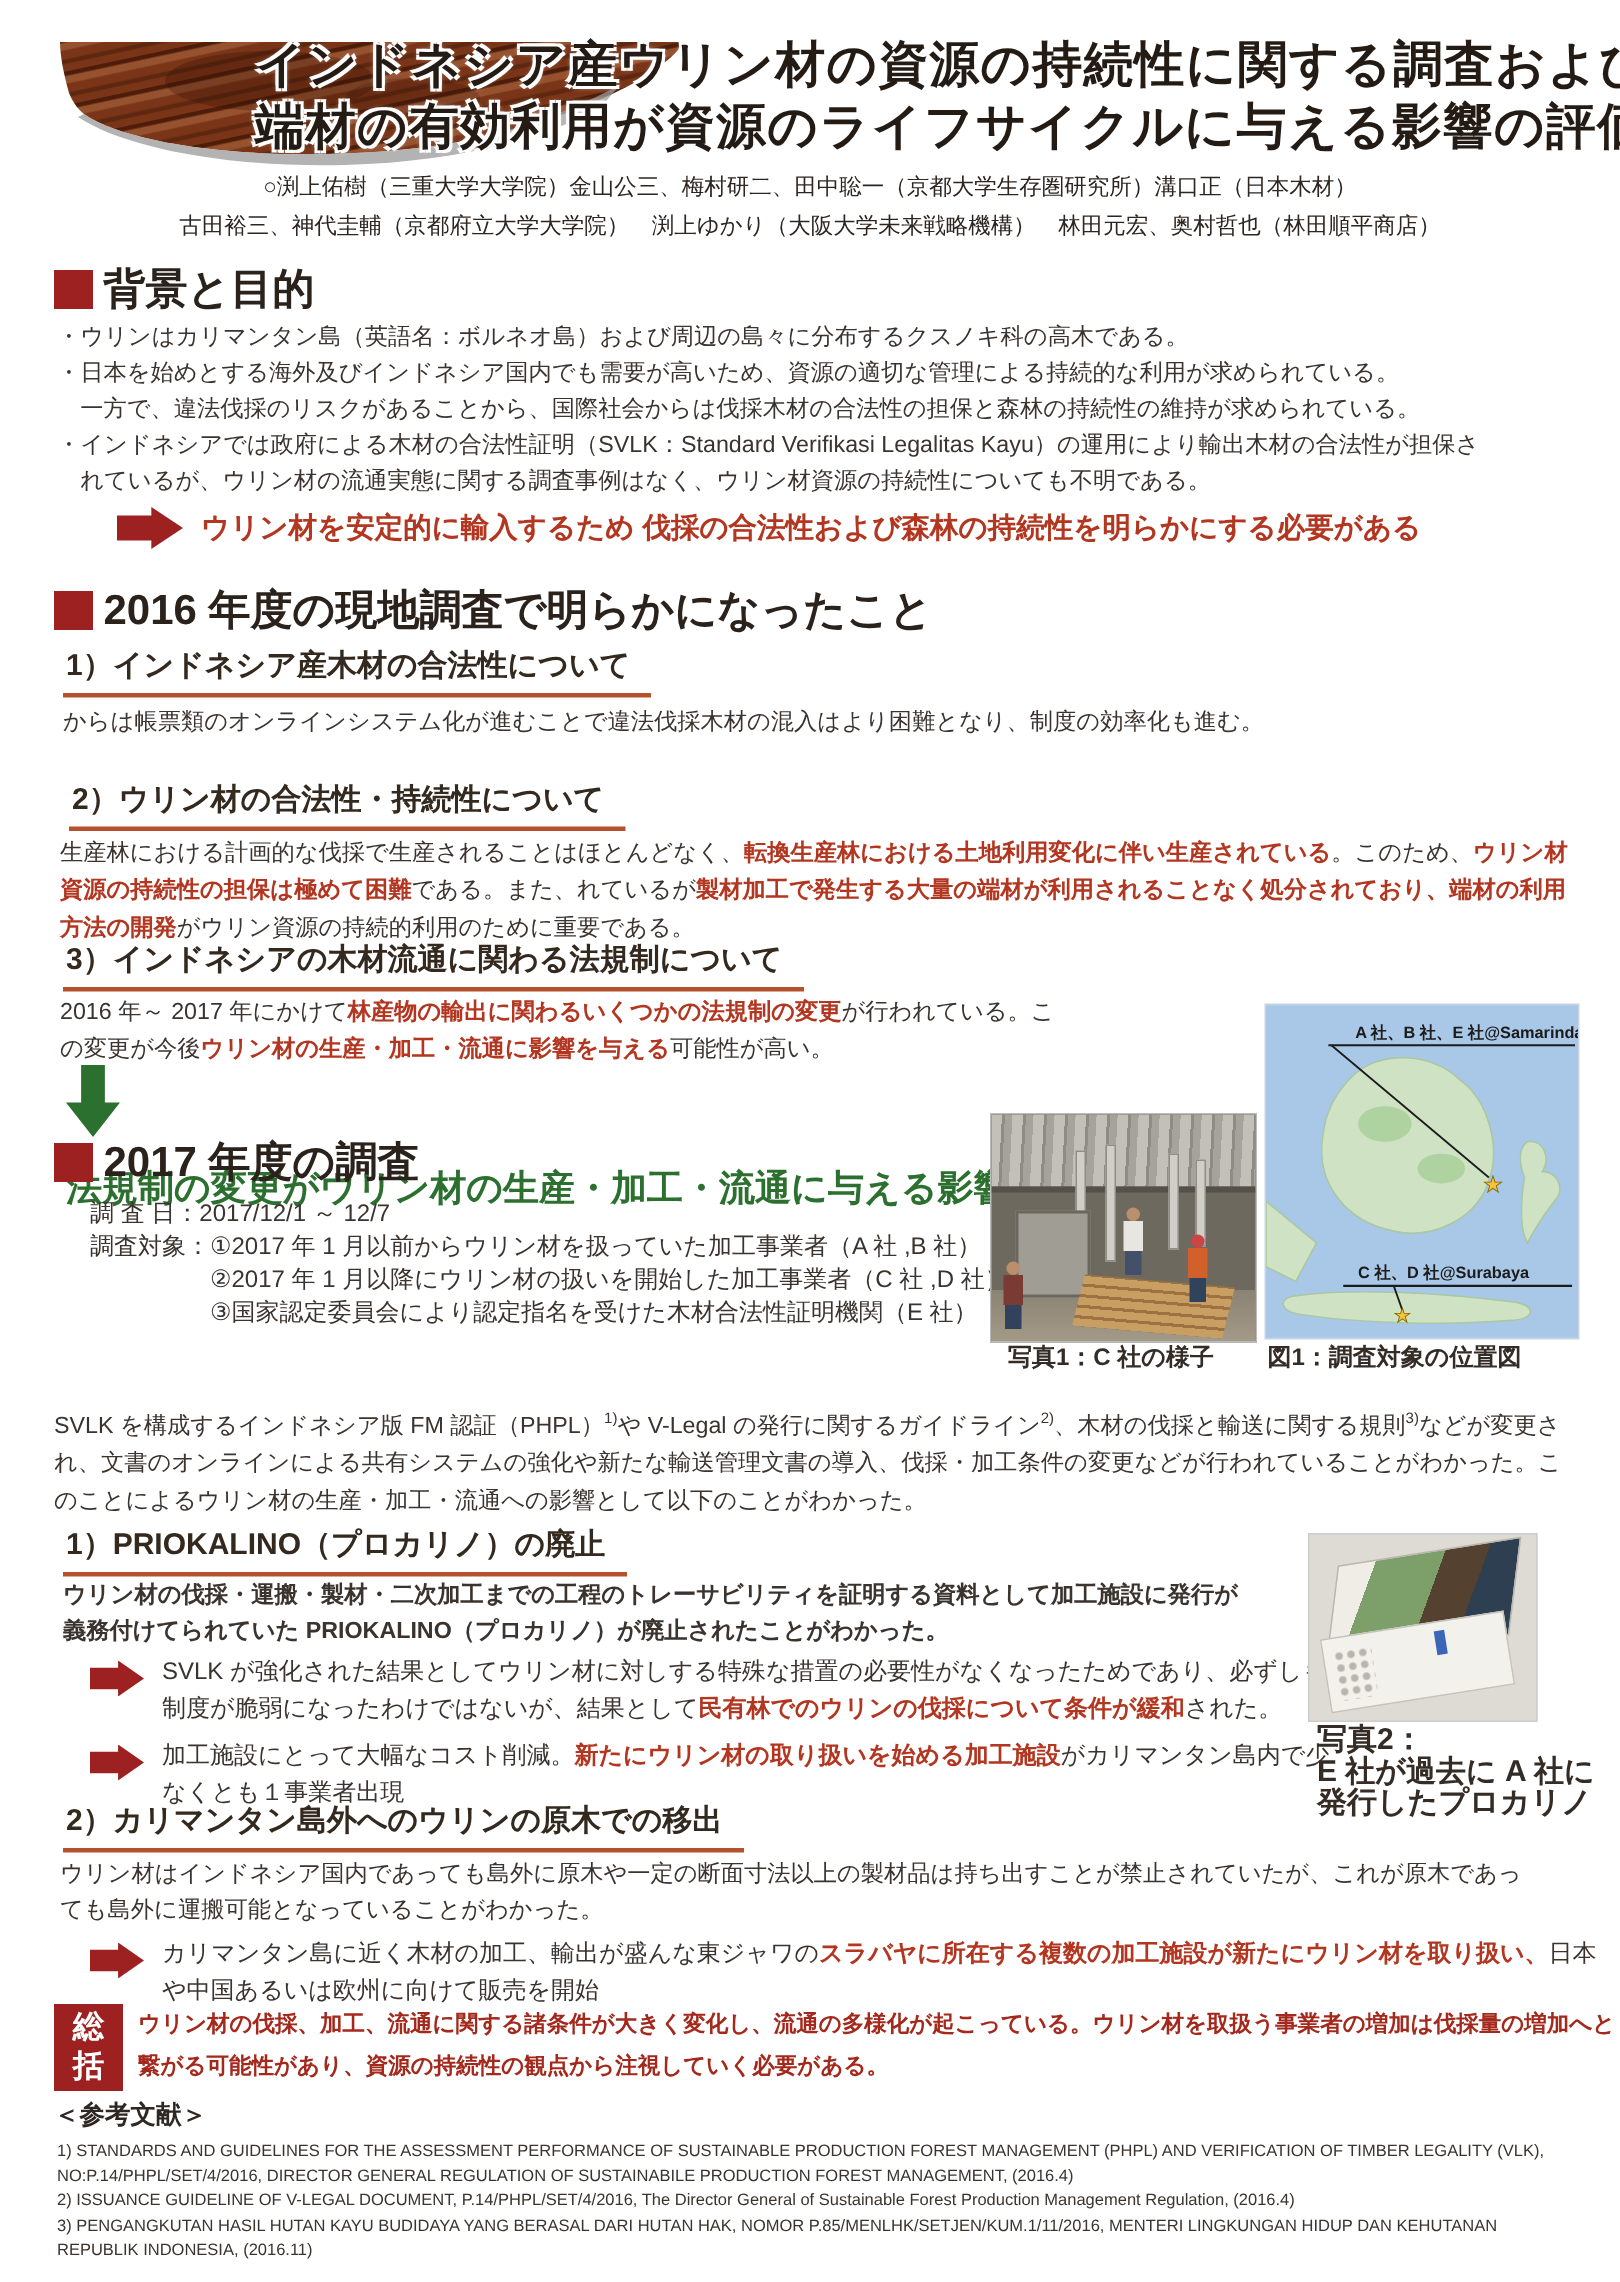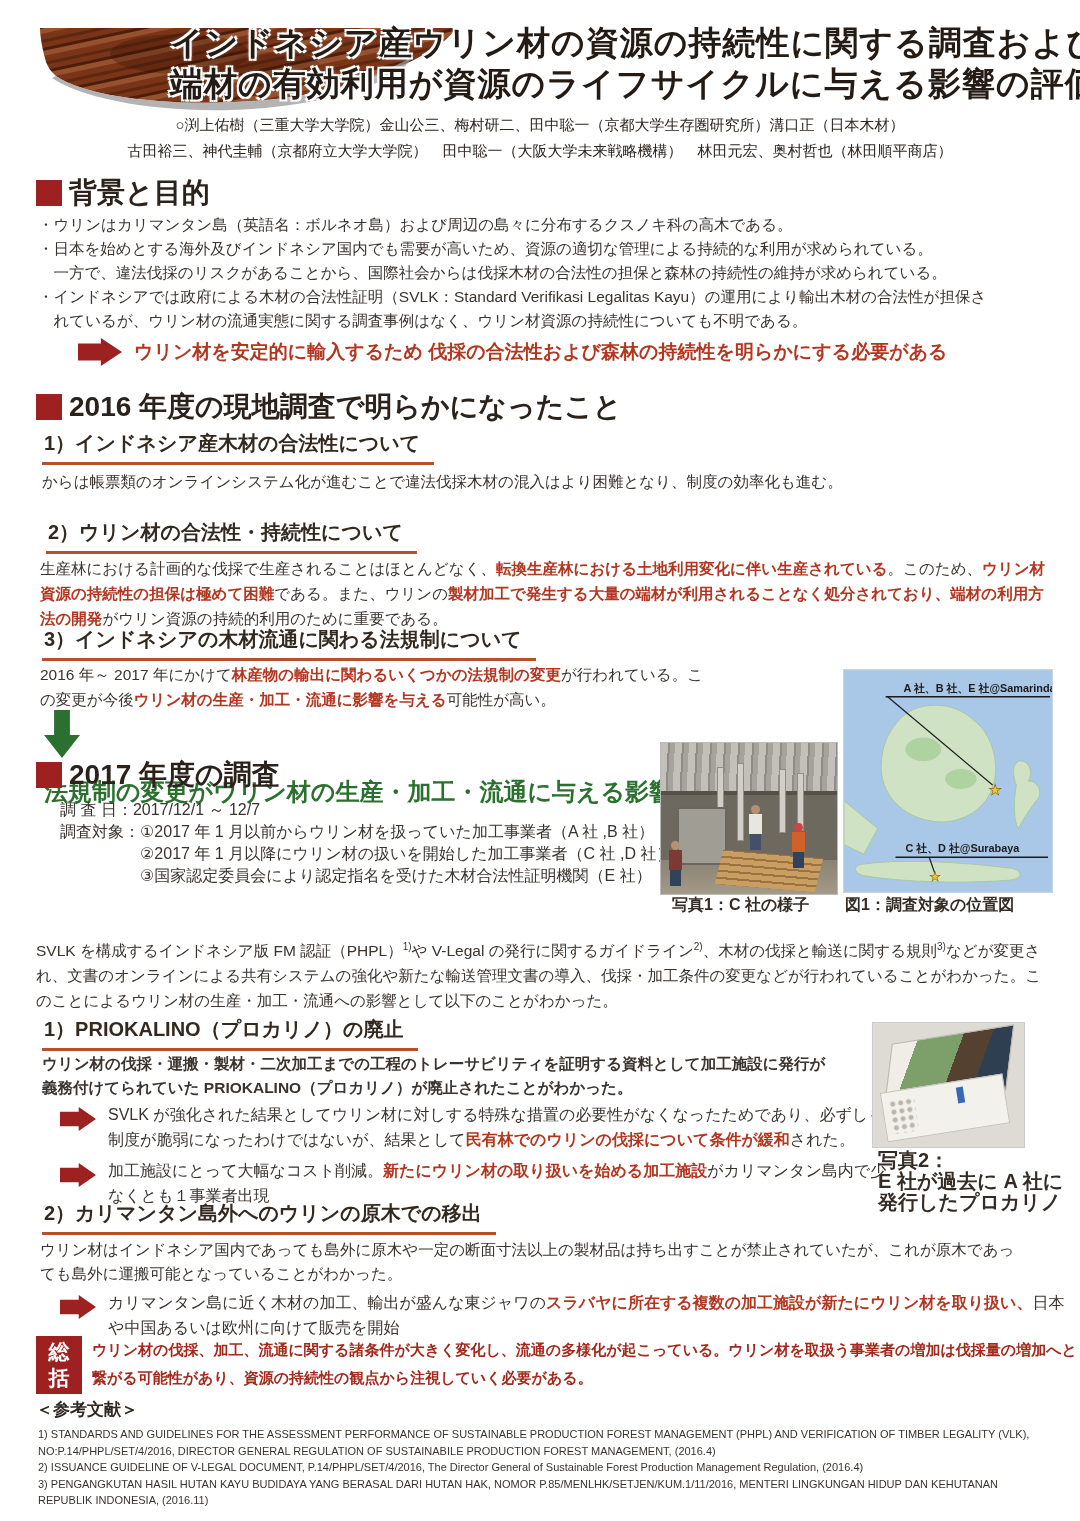--- a/index.html
+++ b/index.html
@@ -101,21 +101,21 @@
       <ellipse cx="235" cy="40" rx="45" ry="14" fill="rgba(45,15,5,0.2)"></ellipse>
     </svg>
   </div>
 
   <div class="abs title" style="left:170px;top:22px;">
     <div>インドネシア産ウリン材の資源の持続性に関する調査および</div>
     <div>端材の有効利用が資源のライフサイクルに与える影響の評価</div>
   </div>
   <div class="abs authors" style="left:0;top:112px;">
     <div>○渕上佑樹（三重大学大学院）金山公三、梅村研二、田中聡一（京都大学生存圏研究所）溝口正（日本木材）</div>
-    <div>古田裕三、神代圭輔（京都府立大学大学院）　田中聡一（大阪大学未来戦略機構）　林田元宏、奥村哲也（林田順平商店）</div>
+    <div>古田裕三、神代圭輔（京都府立大学大学院）　渕上ゆかり（大阪大学未来戦略機構）　林田元宏、奥村哲也（林田順平商店）</div>
   </div>
 
   <div class="abs sec-head" style="left:36px;top:174px;">
     <div class="sec-square"></div>
     <div>背景と目的</div>
   </div>
   <div class="abs body-text" style="left:38px;top:213px;width:1020px;">
     <div class="line">・ウリンはカリマンタン島（英語名：ボルネオ島）および周辺の島々に分布するクスノキ科の高木である。</div>
     <div class="line">・日本を始めとする海外及びインドネシア国内でも需要が高いため、資源の適切な管理による持続的な利用が求められている。</div>
     <div class="line">　一方で、違法伐採のリスクがあることから、国際社会からは伐採木材の合法性の担保と森林の持続性の維持が求められている。</div>
@@ -135,21 +135,21 @@
   <div class="abs" style="left:42px;top:430px;">
     <span class="sub-title">1）インドネシア産木材の合法性について</span>
   </div>
   <div class="abs body-text" style="left:42px;top:470px;width:900px;">
     <div class="line">からは帳票類のオンラインシステム化が進むことで違法伐採木材の混入はより困難となり、制度の効率化も進む。</div>
   </div>
 
   <div class="abs" style="left:46px;top:519px;">
     <span class="sub-title">2）ウリン材の合法性・持続性について</span>
   </div>
-  <div class="abs body-text" style="left:40px;top:556px;width:1012px;line-height:25px;"><span>生産林における計画的な伐採で生産されることはほとんどなく、</span><span class="seg-red">転換生産林における土地利用変化に伴い生産されている</span><span>。このため、</span><span class="seg-red">ウリン材資源の持続性の担保は極めて困難</span><span>である。また、ウリンの</span><span class="seg-red">製材加工で発生する大量の端材が利用されることなく処分されており、端材の利用方法の開発</span><span>がウリン資源の持続的利用のために重要である。</span></div>
+  <div class="abs body-text" style="left:40px;top:556px;width:1012px;line-height:25px;"><span>生産林における計画的な伐採で生産されることはほとんどなく、</span><span class="seg-red">転換生産林における土地利用変化に伴い生産されている</span><span>。このため、</span><span class="seg-red">ウリン材資源の持続性の担保は極めて困難</span><span>である。また、れているが</span><span class="seg-red">製材加工で発生する大量の端材が利用されることなく処分されており、端材の利用方法の開発</span><span>がウリン資源の持続的利用のために重要である。</span></div>
 
   <div class="abs" style="left:42px;top:626px;">
     <span class="sub-title">3）インドネシアの木材流通に関わる法規制について</span>
   </div>
   <div class="abs body-text" style="left:40px;top:662px;width:668px;line-height:25px;"><span>2016 年～ 2017 年にかけて</span><span class="seg-red">林産物の輸出に関わるいくつかの法規制の変更</span><span>が行われている。この変更が今後</span><span class="seg-red">ウリン材の生産・加工・流通に影響を与える</span><span>可能性が高い。</span></div>
 
   <div class="abs callout-green" style="left:44px;top:710px;">
     <div class="arrow-down"></div>
     <div class="txt">法規制の変更がウリン材の生産・加工・流通に与える影響を調査</div>
   </div>

